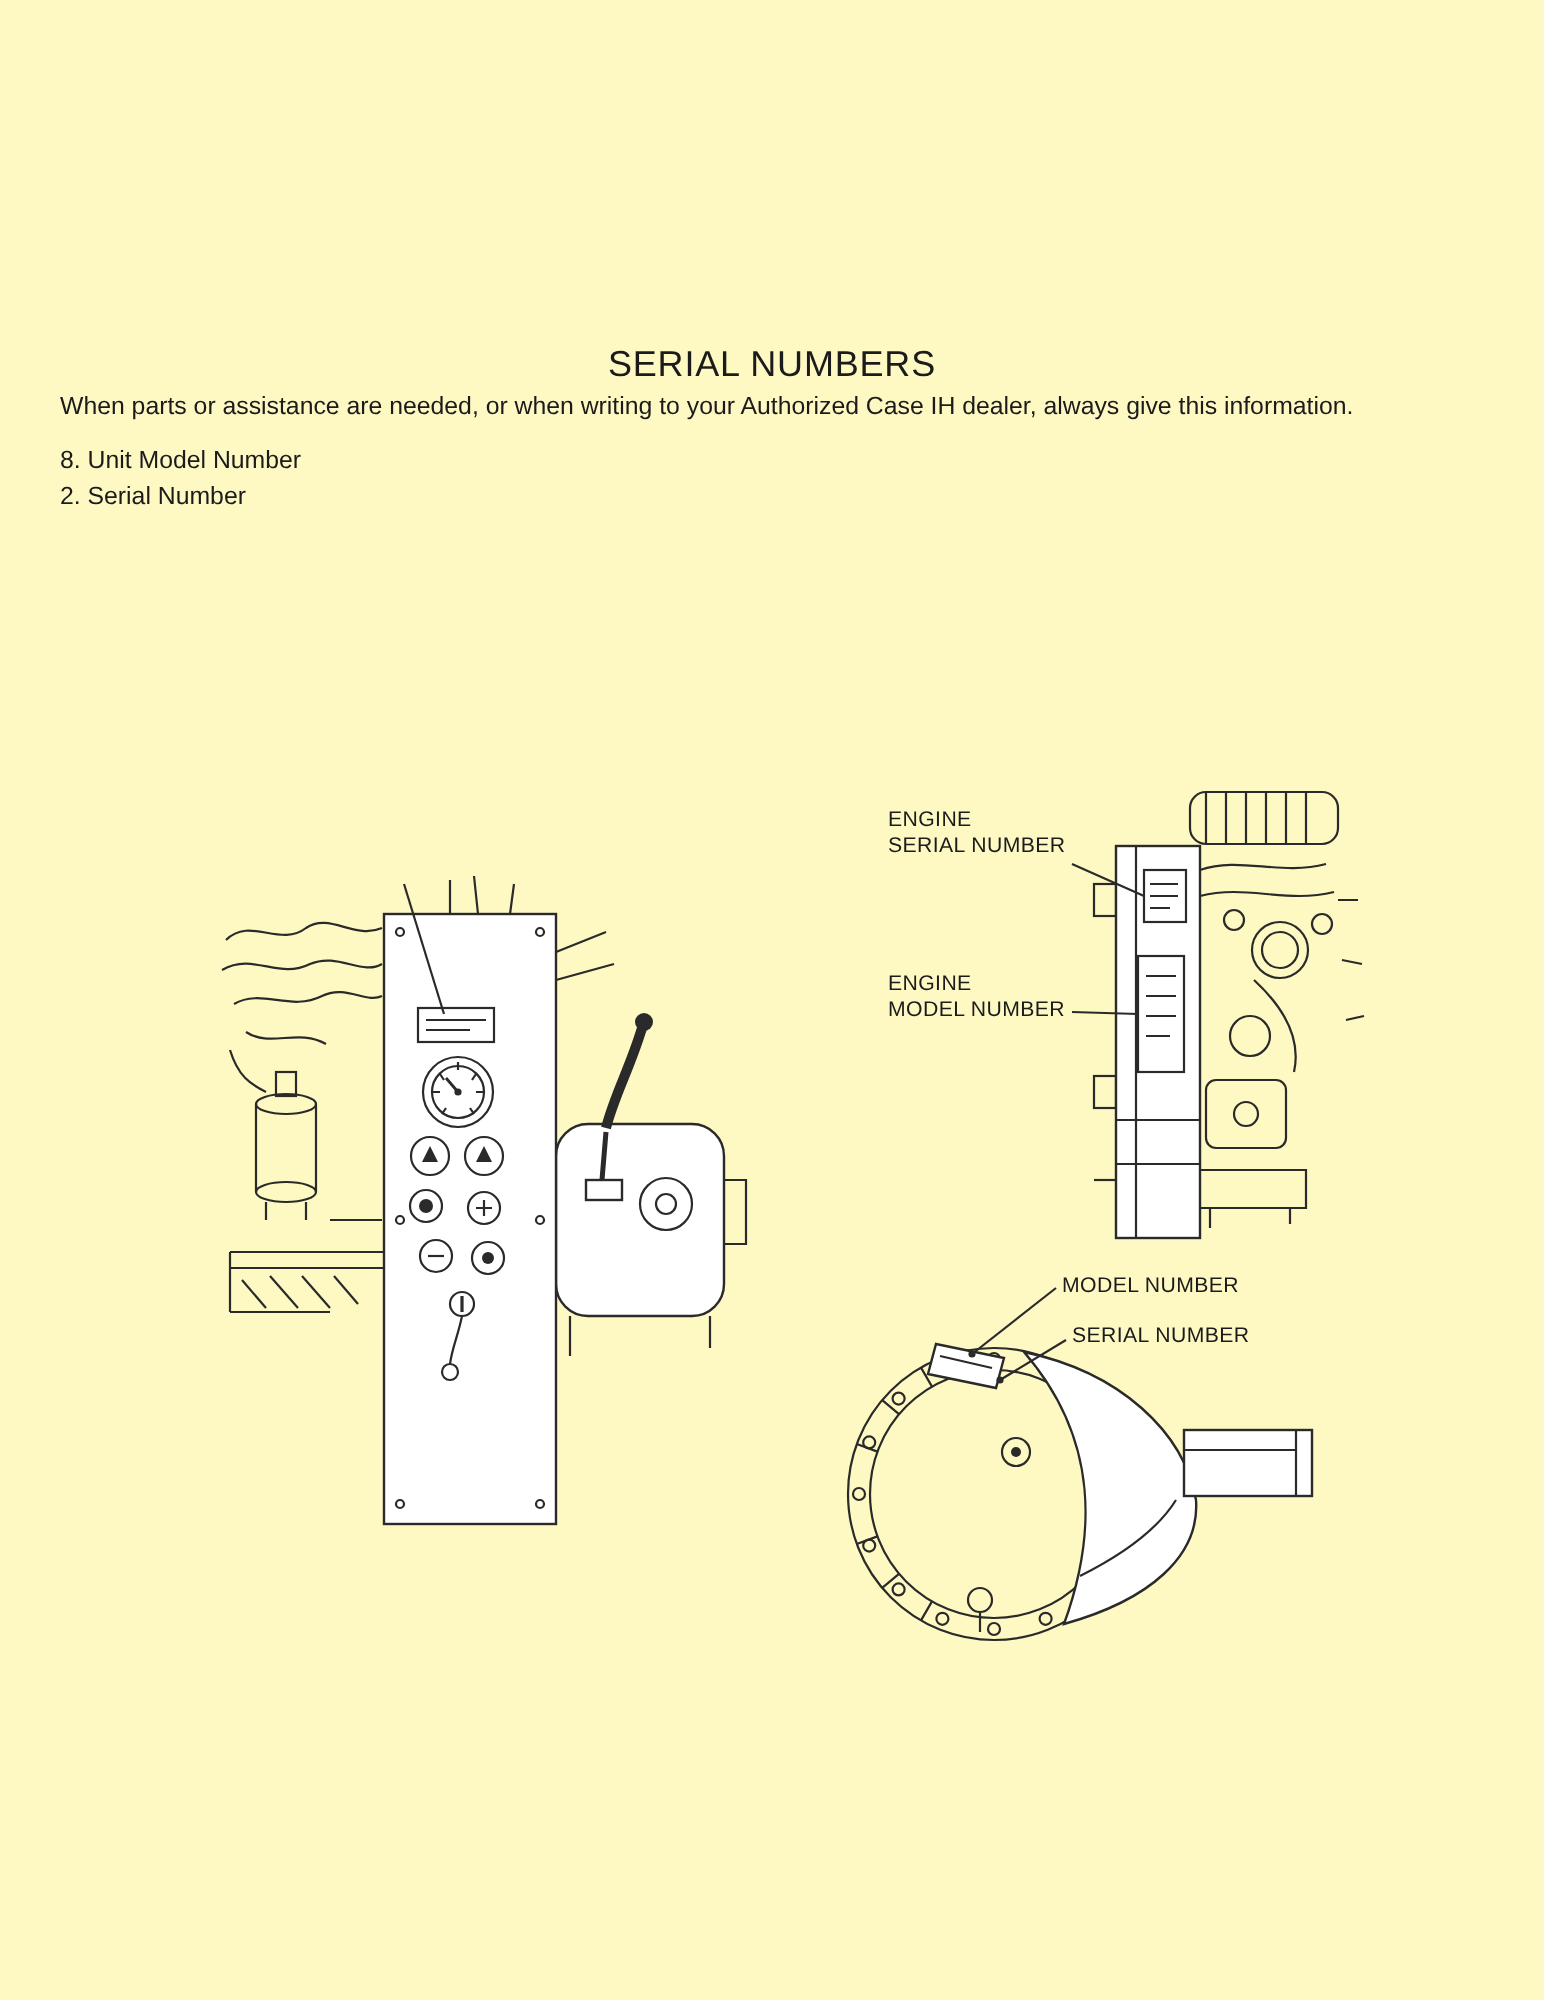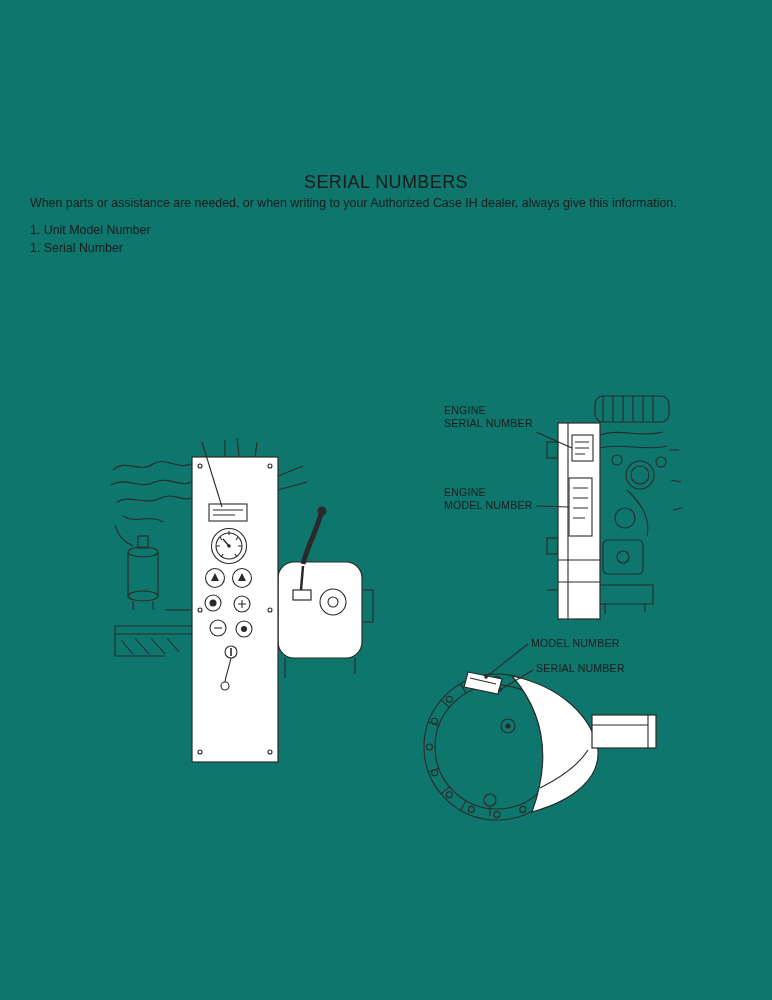--- a/index.html
+++ b/index.html
@@ -1,16 +1,16 @@
 <!DOCTYPE html>
 <html><head>
 <meta charset="utf-8">
 <style>
   html,body{margin:0;padding:0;background:#fff;}
-  .page{position:relative;width:772px;height:1000px;background:#0f766e;overflow:hidden;
+  .page{position:relative;width:772px;height:1000px;background:#fef9c3;overflow:hidden;
         font-family:"Liberation Sans","DejaVu Sans",sans-serif;color:#1b1b1b;}
   .title{position:absolute;top:172px;left:0;width:772px;text-align:center;
          font-size:18px;font-weight:400;letter-spacing:.4px;}
   .intro{position:absolute;top:196px;left:30px;width:742px;font-size:12.4px;line-height:15px;}
   .list{position:absolute;top:222px;left:30px;font-size:12.4px;line-height:16.5px;}
   .list div{margin:0 0 1px 0;}
   .fig-label{position:absolute;font-size:10.6px;font-weight:normal;line-height:13px;letter-spacing:.2px;white-space:nowrap;}
   .fig-label span{display:block;}
   svg.fig{position:absolute;overflow:visible;}
   .ln{stroke:#2a2a2a;stroke-width:1.1;fill:none;}
@@ -18,22 +18,22 @@
   .fl{fill:#2a2a2a;stroke:none;}
 </style>
 </head>
 <body>
 
 <div class="page">
 
   <div class="title">SERIAL NUMBERS</div>
   <div class="intro">When parts or assistance are needed, or when writing to your Authorized Case IH dealer, always give this information.</div>
   <div class="list">
-    <div>1.  Unit Model Number</div>
-    <div>1.  Serial Number</div>
+    <div>8.  Unit Model Number</div>
+    <div>2.  Serial Number</div>
   </div>
 
   <svg class="fig" style="left:105px;top:430px;" width="270" height="365" viewBox="0 0 270 365">
 
     <g class="ln">
       <path d="M8,40 C20,28 35,44 48,34 C60,26 72,40 86,34"></path>
       <path d="M6,55 C22,46 34,60 50,52 C64,46 76,58 86,52"></path>
       <path d="M12,72 C26,64 40,76 56,68 C68,62 78,72 86,68"></path>
       <path d="M18,86 C30,94 44,84 58,92"></path>
       <path d="M10,95 C14,108 20,112 28,116"></path>

